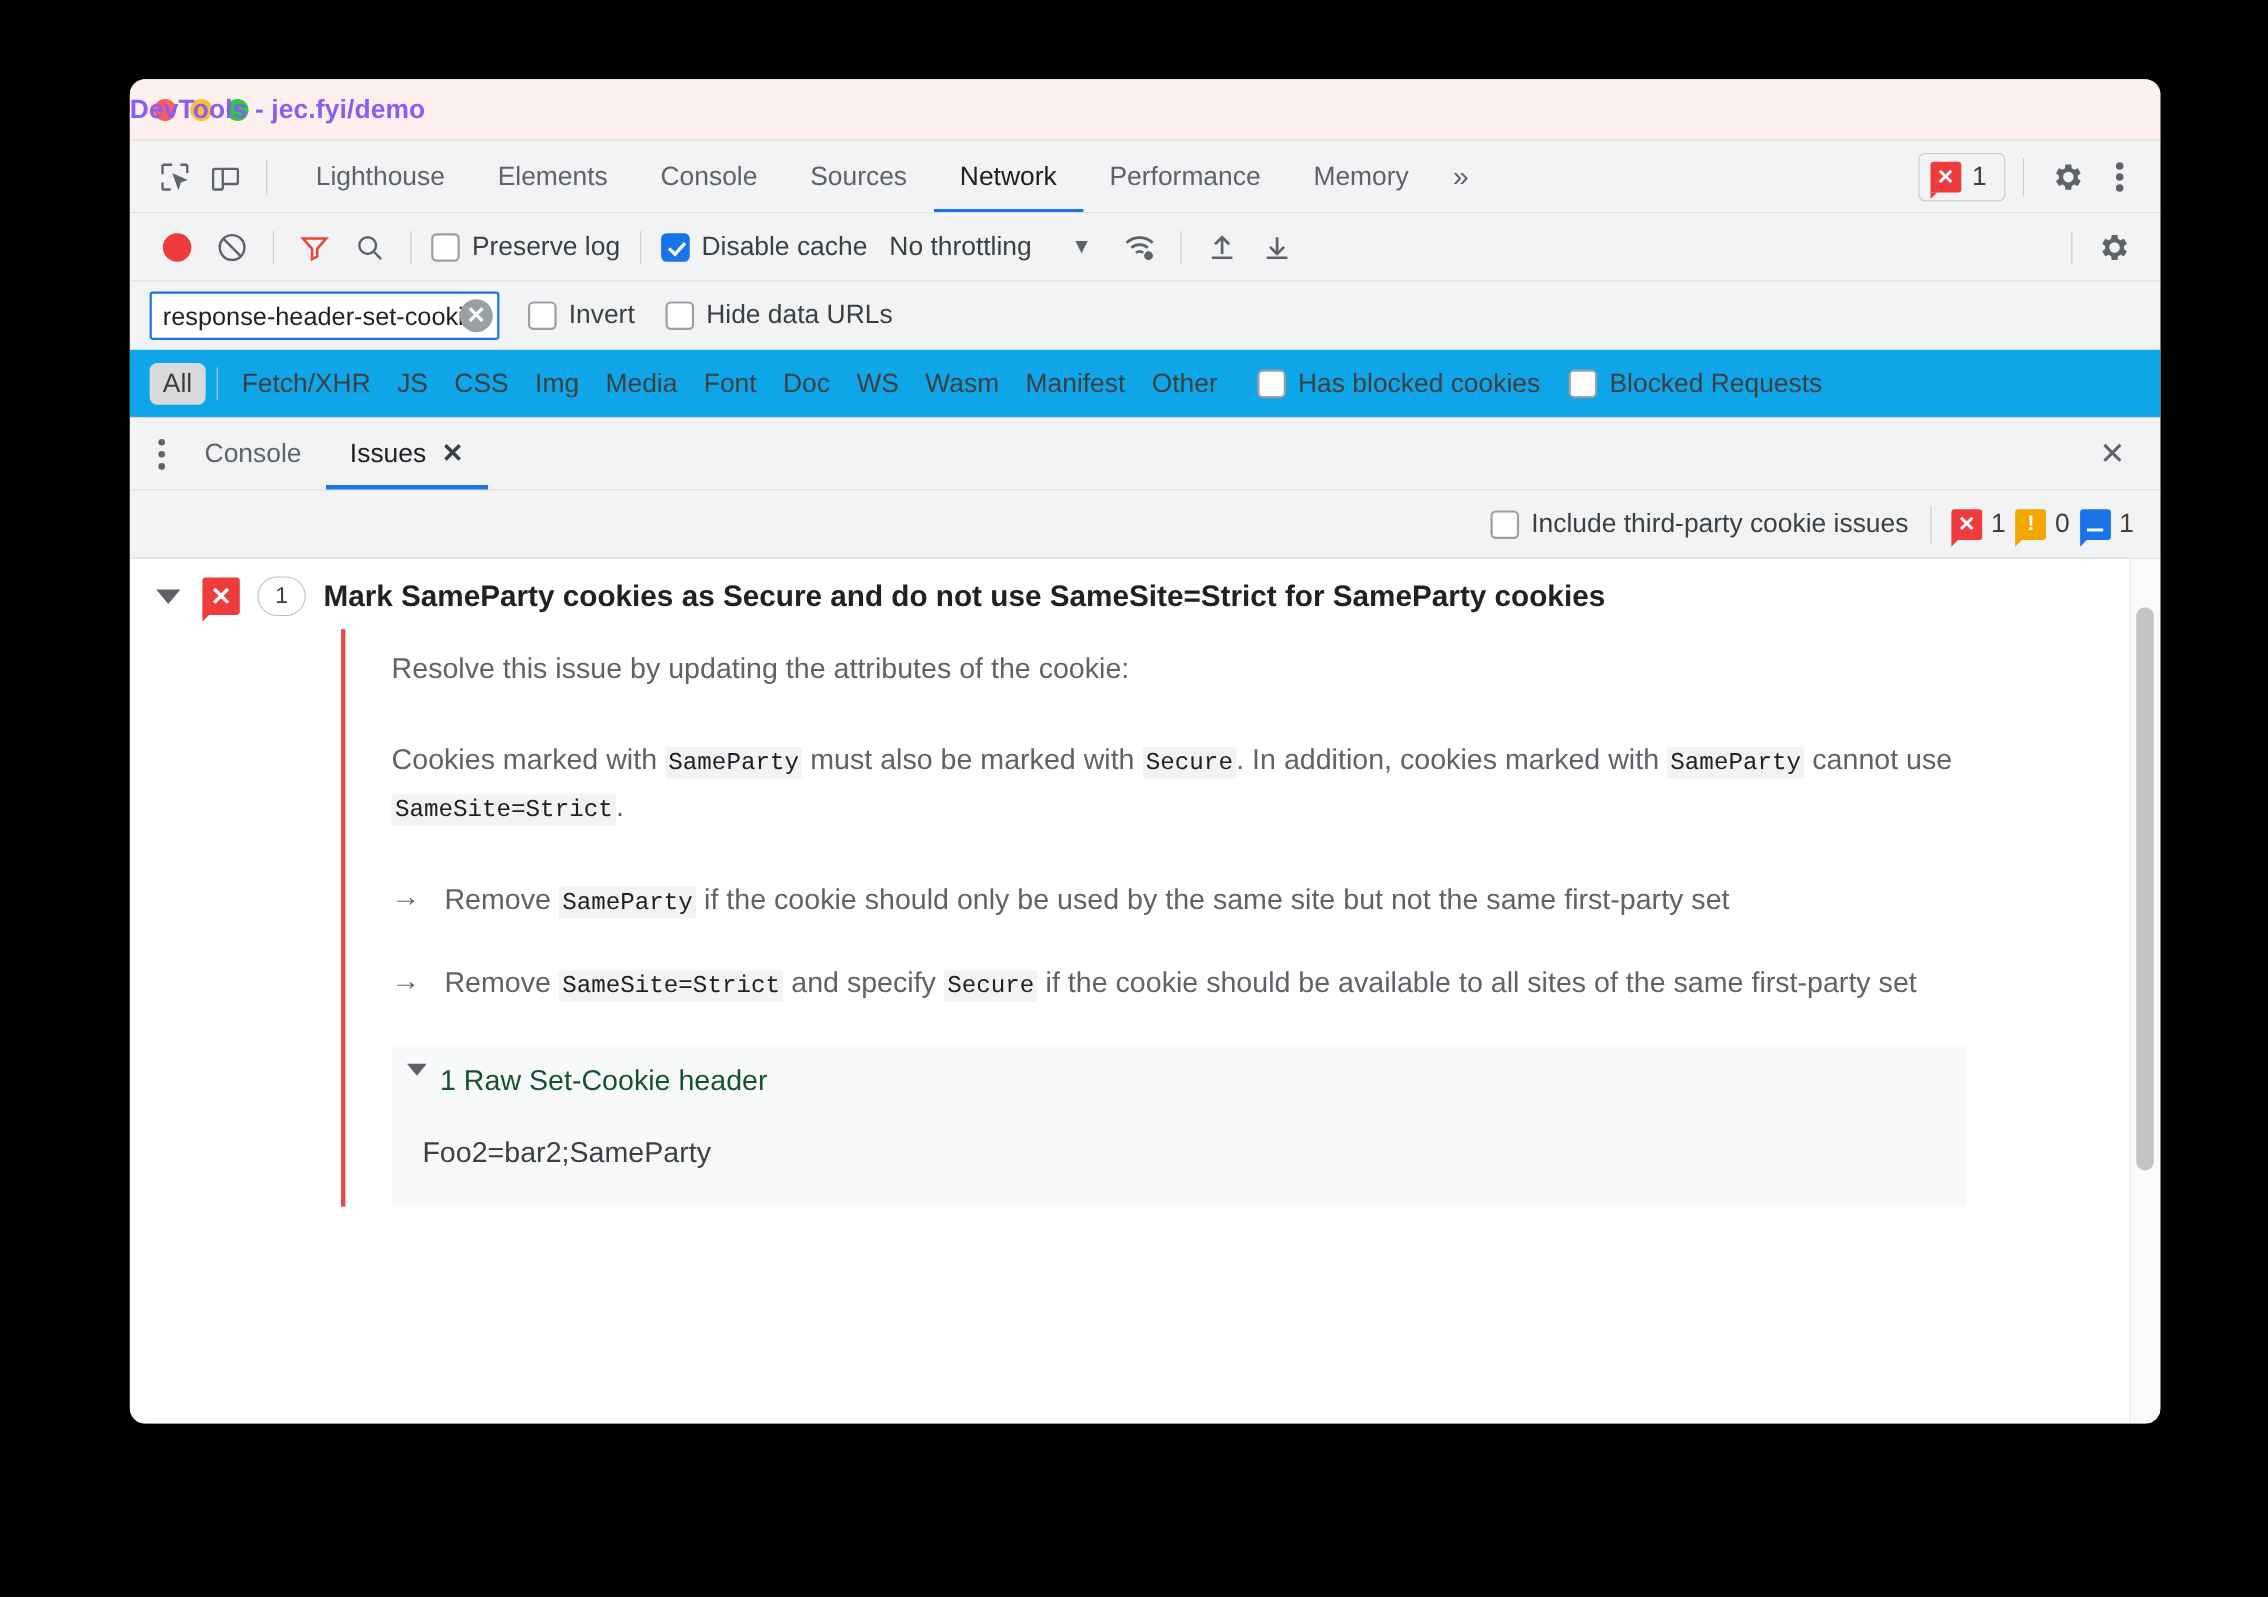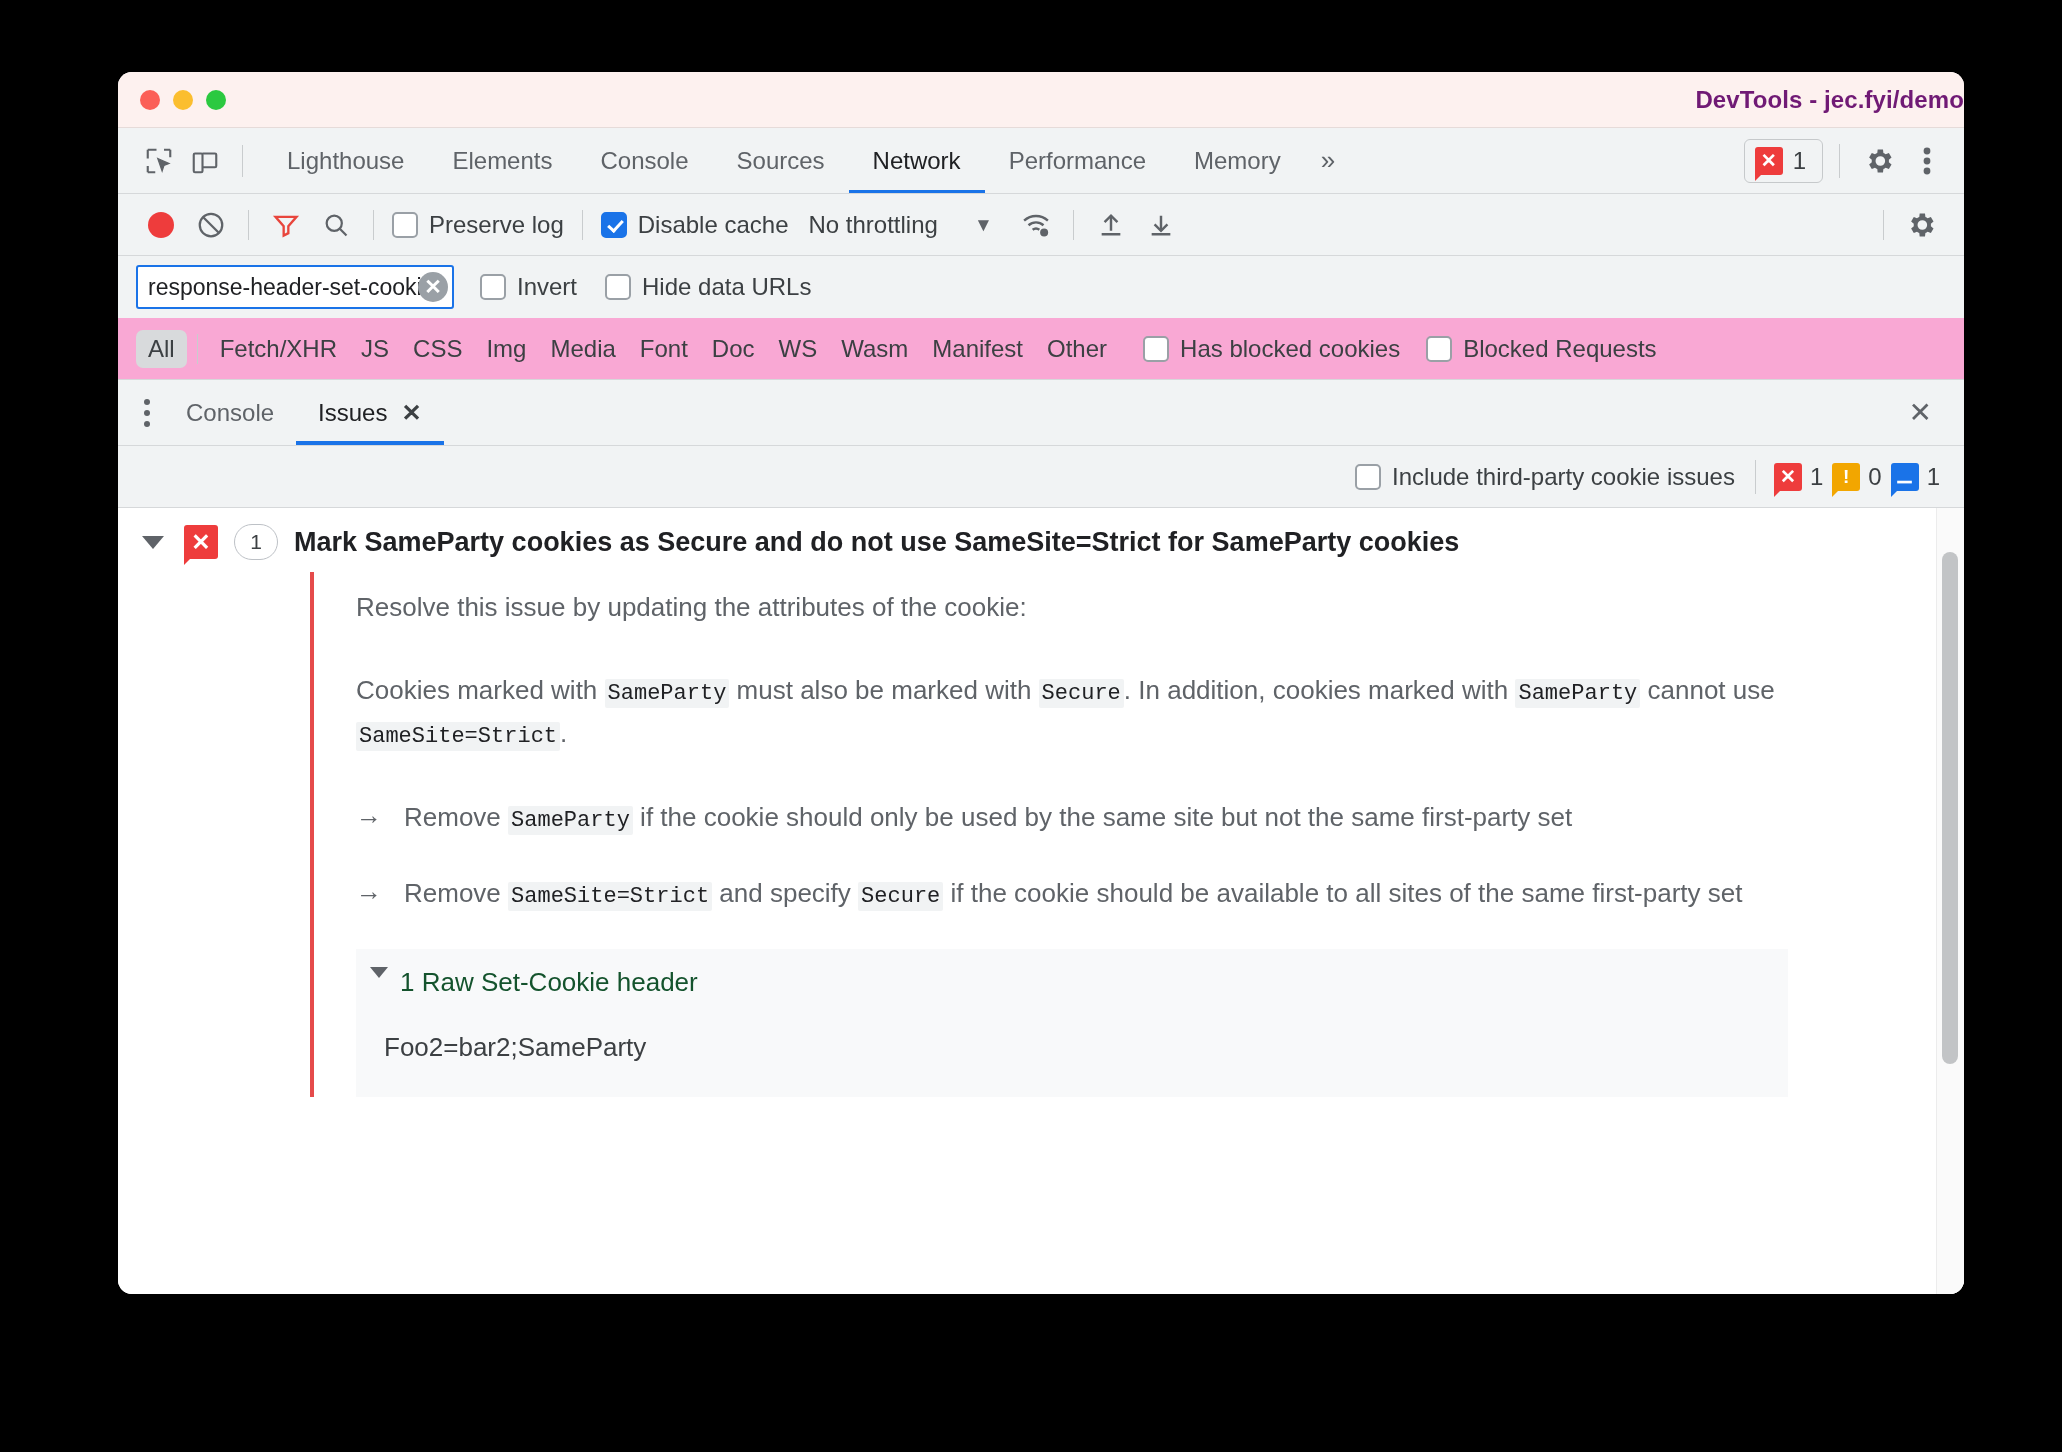--- a/index.html
+++ b/index.html
@@ -40,23 +40,23 @@
   .traffic {
     display: flex; gap: 13px;
     padding-left: 22px;
   }
   .dot { width: 20px; height: 20px; border-radius: 50%; }
   .dot.red { background: #fb5f57; }
   .dot.yellow { background: #fbbe2f; }
   .dot.green { background: #2bc940; }
   .win-title {
     position: absolute; left: 0; right: 0;
-    text-align: right;
+    text-align: left;
     font-size: 24px; font-weight: bold;
-    color: #701a75;
+    color: #8b5cf6;
     letter-spacing: 0.1px;
     pointer-events: none;
   }
 
   
   .tabbar {
     height: 66px;
     background: #f1f3f4;
     border-bottom: 1px solid #d6d8da;
     display: flex;
@@ -180,21 +180,21 @@
     transform: translateY(-50%);
     width: 30px; height: 30px; border-radius: 50%;
     background: #9aa0a6; color: #fff;
     display: flex; align-items: center; justify-content: center;
     font-size: 21px; font-weight: bold;
   }
 
   
   .type-row {
     height: 62px;
-    background: #f9a8d4;
+    background: #0ea5e9;
     border-bottom: 1px solid #d6d8da;
     display: flex; align-items: center;
     padding: 0 18px;
     flex: none;
   }
   .type-chip {
     font-size: 24px; color: #3c4043;
     padding: 5px 12px;
     border-radius: 7px;
     white-space: nowrap;

